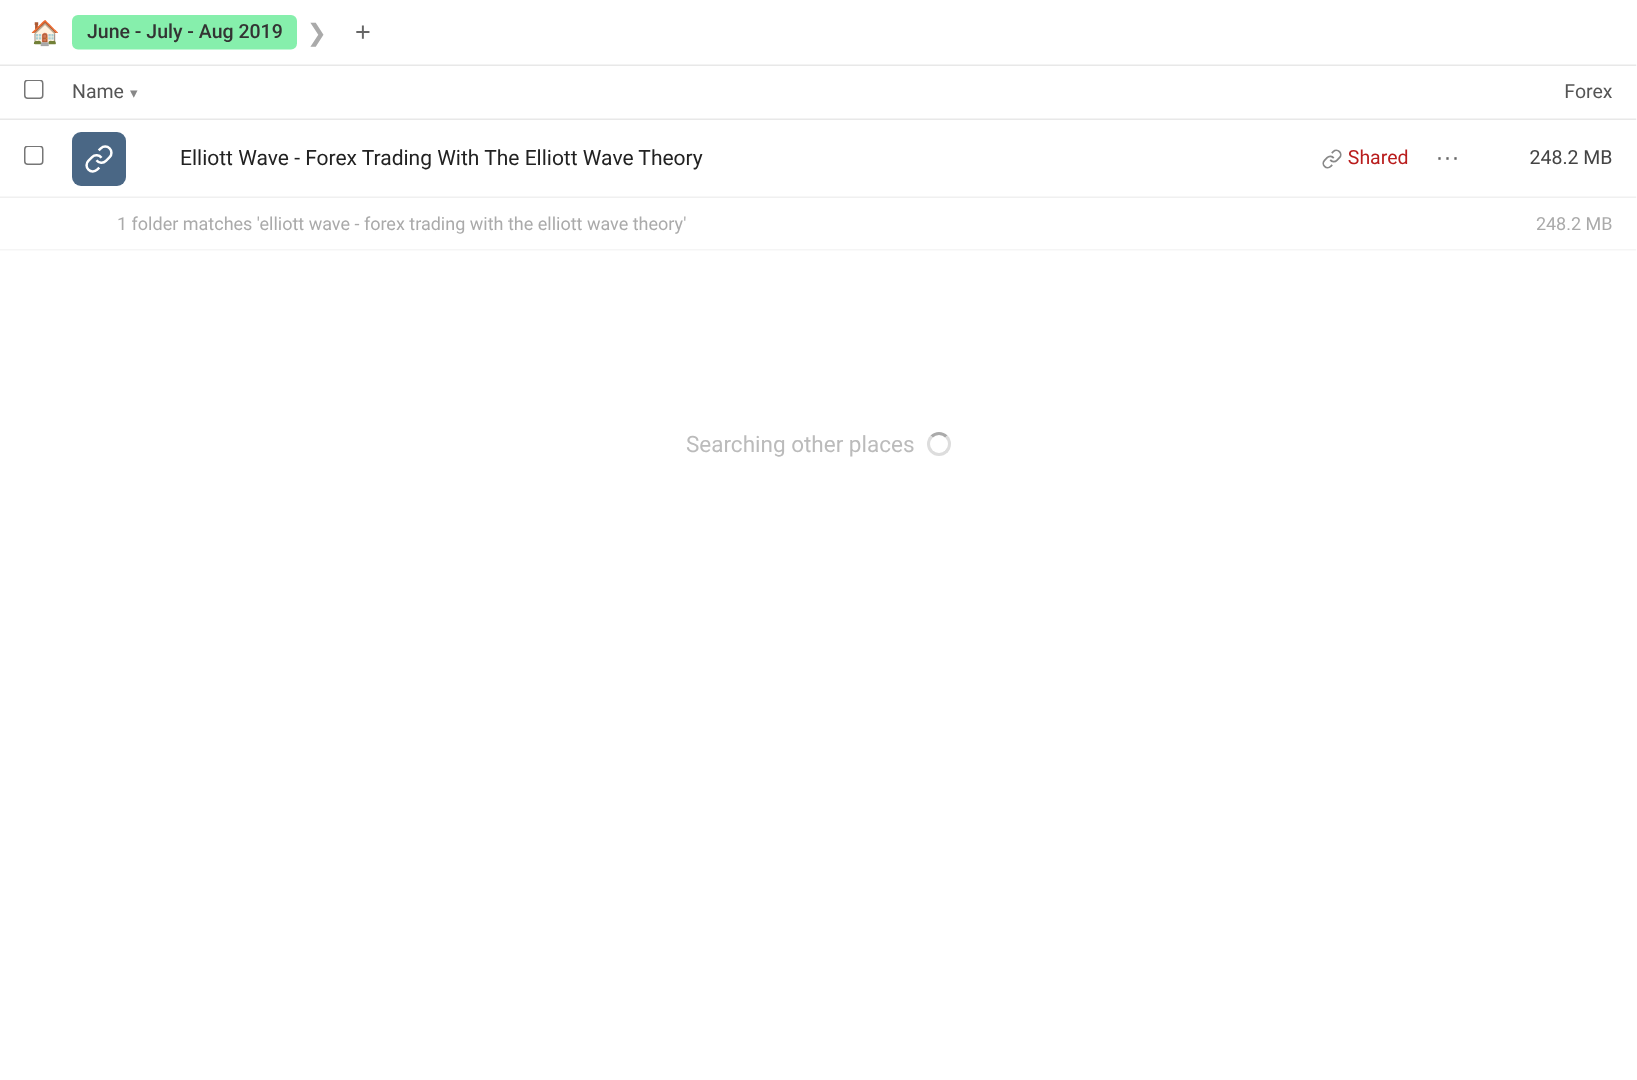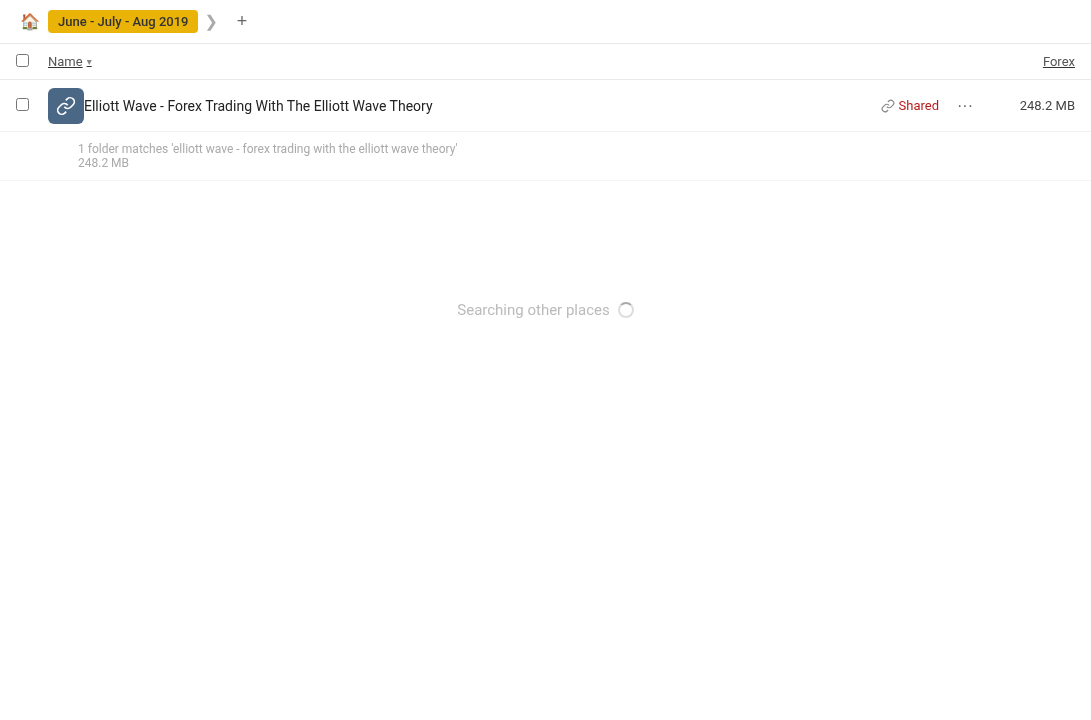--- a/index.html
+++ b/index.html
@@ -38,21 +38,21 @@
       background: none;
     }
 
     .breadcrumb-path {
       display: flex;
       align-items: center;
       gap: 0;
     }
 
     .breadcrumb-item {
-      background: #eab308;
+      background: #86efac;
       border-radius: 4px;
       padding: 4px 10px;
       font-size: 13px;
       color: #333;
       font-weight: 500;
     }
 
     .breadcrumb-chevron {
       color: #aaa;
       font-size: 16px;
@@ -73,21 +73,20 @@
       background: none;
       margin-left: 4px;
     }
 
     .column-headers {
       display: flex;
       align-items: center;
       padding: 8px 16px;
       border-bottom: 1px solid #e8e8e8;
       height: 36px;
-      text-decoration: underline;
     }
 
     .col-checkbox {
       width: 32px;
       flex-shrink: 0;
     }
 
     .col-name {
       flex: 1;
       display: flex;
@@ -137,20 +136,21 @@
       justify-content: center;
       color: white;
       font-size: 16px;
     }
 
     .file-name {
       flex: 1;
       font-size: 14px;
       color: #222;
       cursor: pointer;
+      padding-left: 36px;
     }
 
     .file-shared-badge {
       display: flex;
       align-items: center;
       gap: 4px;
       color: #b91c1c;
       font-size: 13px;
       margin-right: 12px;
     }
@@ -177,21 +177,20 @@
       color: #444;
     }
 
     .match-info {
       padding: 10px 16px 10px 78px;
       font-size: 12px;
       color: #aaa;
       border-bottom: 1px solid #f5f5f5;
       display: flex;
       justify-content: space-between;
-      flex-direction: column;
     }
 
     .match-size {
       font-size: 12px;
       color: #aaa;
     }
 
     .searching-section {
       display: flex;
       align-items: center;

